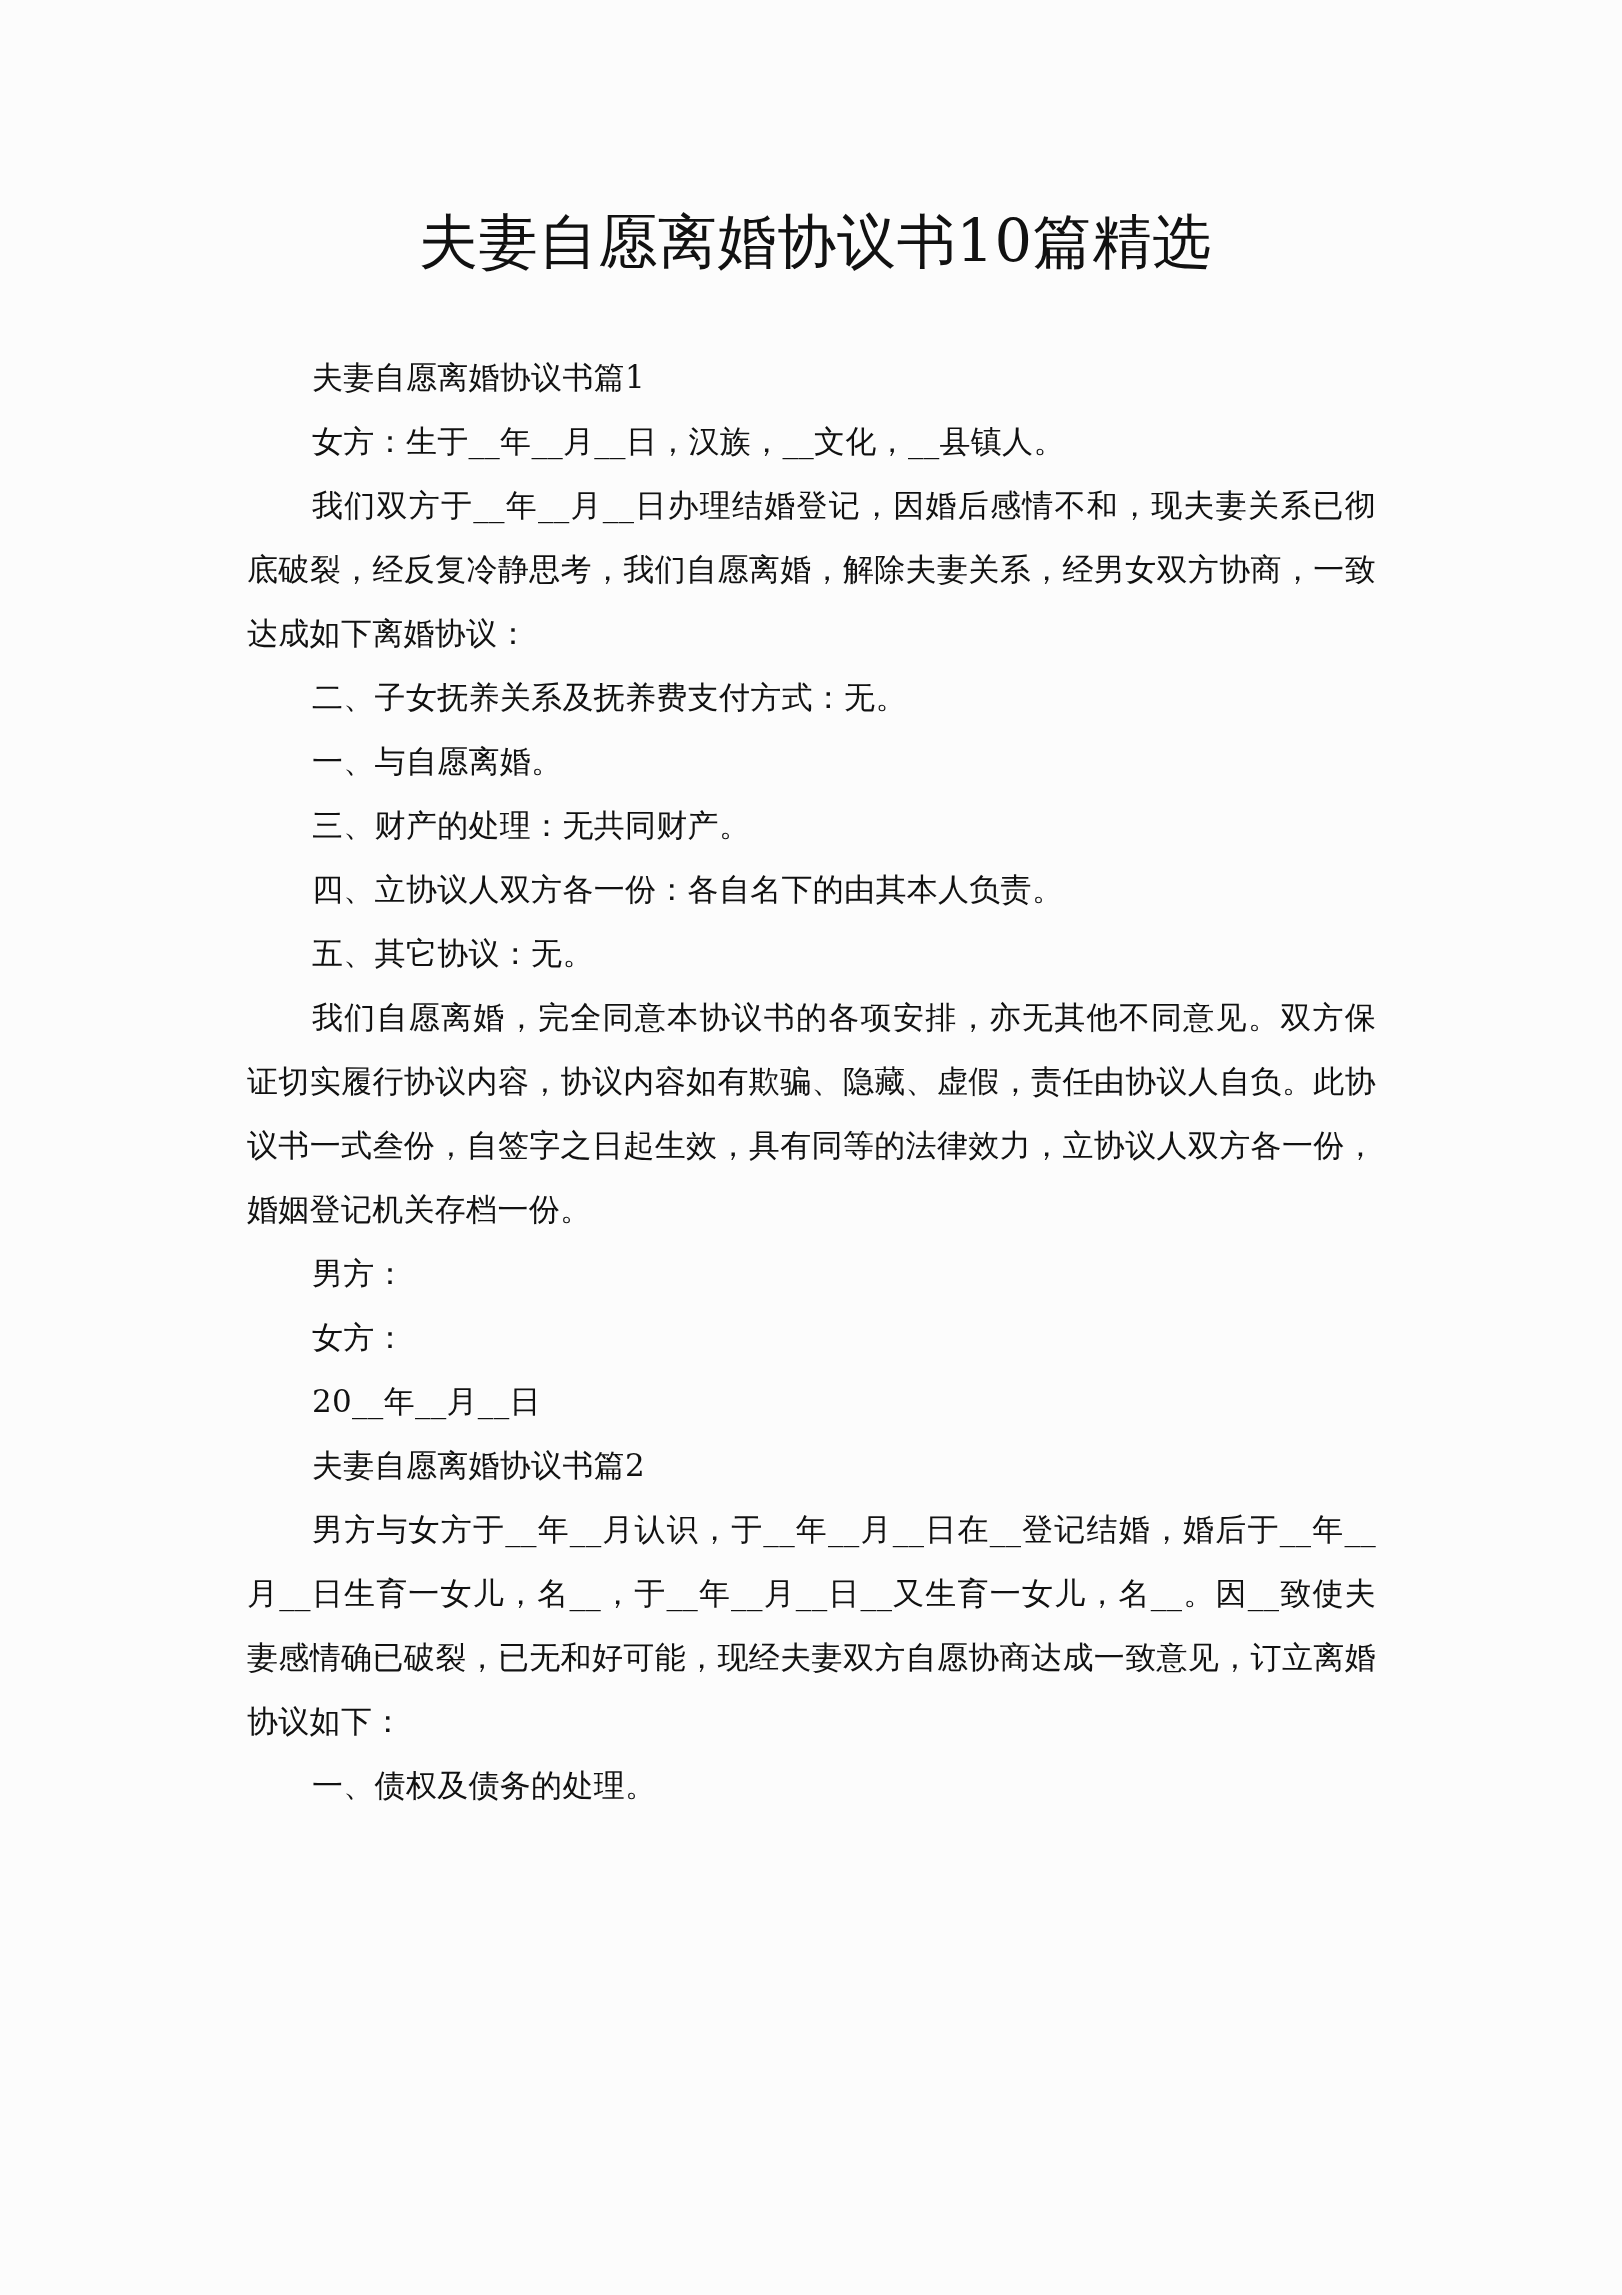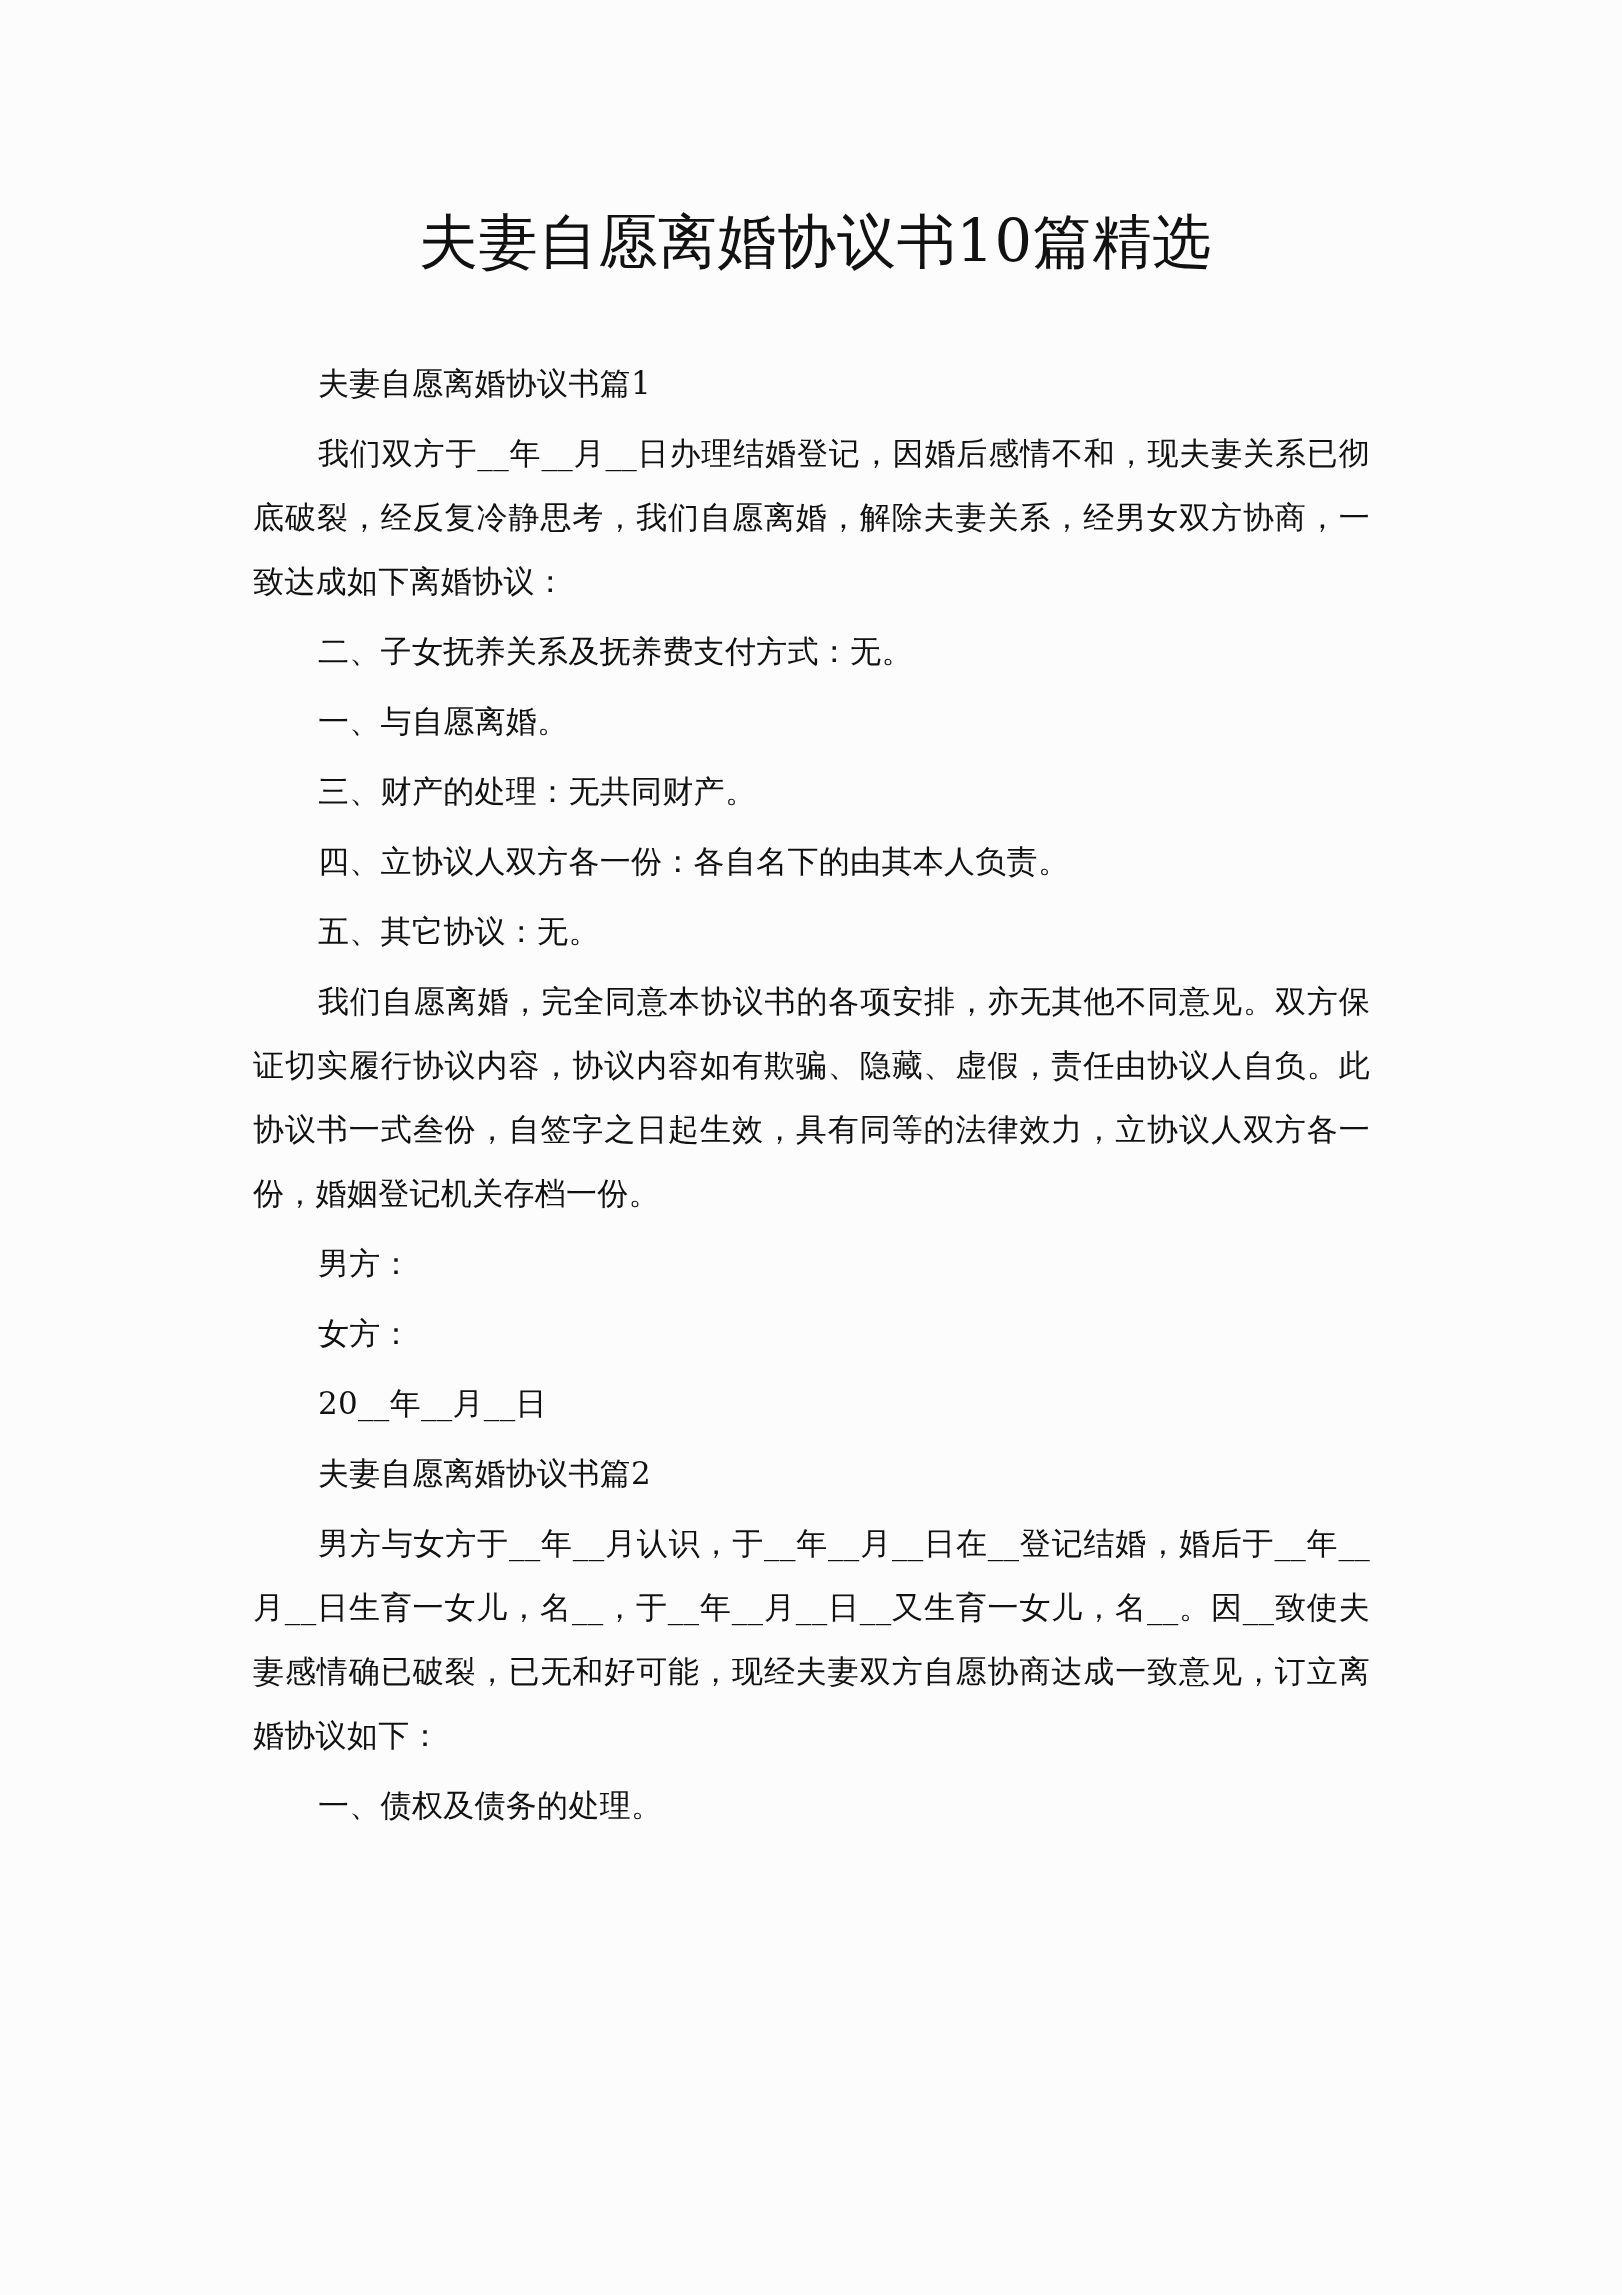--- a/index.html
+++ b/index.html
@@ -38,40 +38,41 @@
     }
     .body {
       position: absolute;
       left: 247px;
       top: 345px;
       width: 1129px;
       font-size: 31px;
       line-height: 64px;
     }
     .para {
-      margin: 6px;
+      margin: 0;
       text-indent: 65px;
       text-align: justify;
       text-align-last: left;
       letter-spacing: 0.3px;
       word-break: break-all;
     }
     .para.nowrap {
       white-space: nowrap;
     }
   </style>
 </head>
 <body>
 
 <div class="page">
   <h1 class="title">夫妻自愿离婚协议书10篇精选</h1>
 
   <div class="body">
 
     <p class="para nowrap">夫妻自愿离婚协议书篇1</p>
+    <p class="para nowrap">女方：生于__年__月__日，汉族，__文化，__县镇人。</p>
     <p class="para">我们双方于__年__月__日办理结婚登记，因婚后感情不和，现夫妻关系已彻底破裂，经反复冷静思考，我们自愿离婚，解除夫妻关系，经男女双方协商，一致达成如下离婚协议：</p>
     <p class="para nowrap">二、子女抚养关系及抚养费支付方式：无。</p>
     <p class="para nowrap">一、与自愿离婚。</p>
     <p class="para nowrap">三、财产的处理：无共同财产。</p>
     <p class="para nowrap">四、立协议人双方各一份：各自名下的由其本人负责。</p>
     <p class="para nowrap">五、其它协议：无。</p>
     <p class="para">我们自愿离婚，完全同意本协议书的各项安排，亦无其他不同意见。双方保证切实履行协议内容，协议内容如有欺骗、隐藏、虚假，责任由协议人自负。此协议书一式叁份，自签字之日起生效，具有同等的法律效力，立协议人双方各一份，婚姻登记机关存档一份。</p>
     <p class="para nowrap">男方：</p>
     <p class="para nowrap">女方：</p>
     <p class="para nowrap">20__年__月__日</p>

